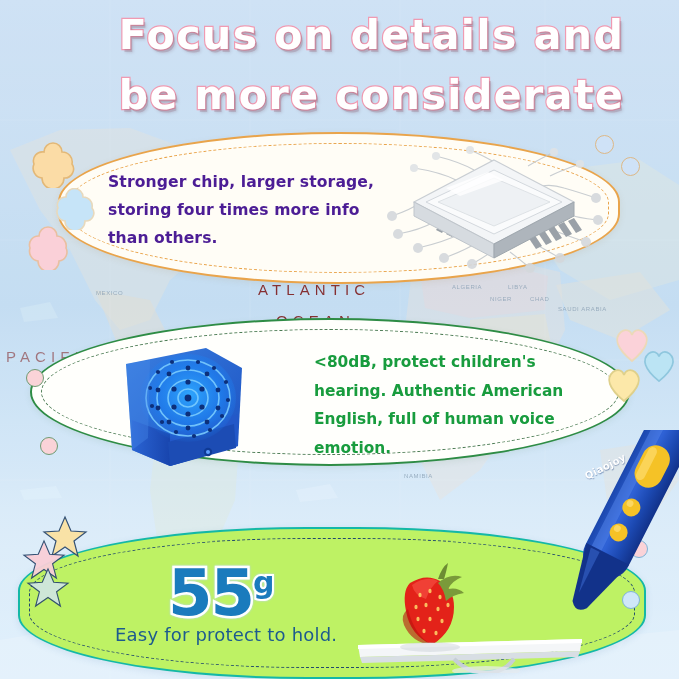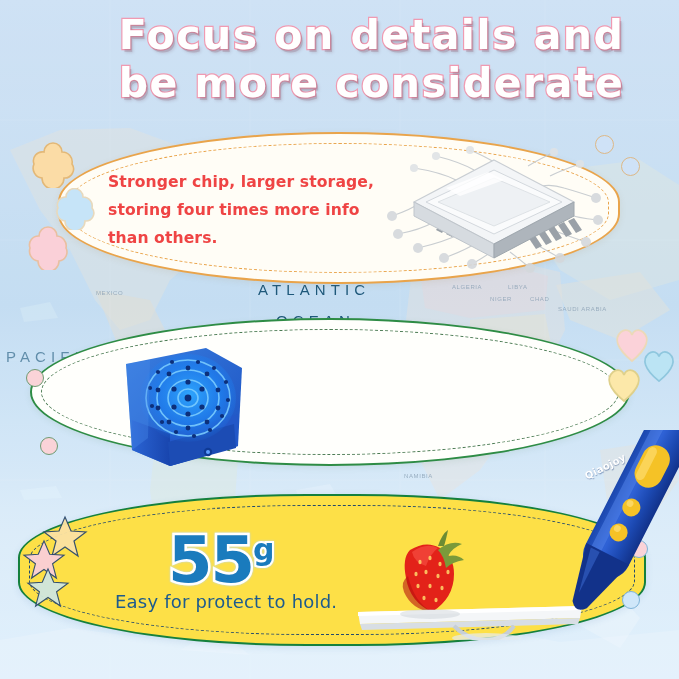--- a/index.html
+++ b/index.html
@@ -24,21 +24,21 @@
   .map-label {
     position:absolute;
     font-family:"Liberation Sans", sans-serif;
     color:#ffffff;
     letter-spacing:.16em;
     text-transform:uppercase;
     opacity:.85;
     white-space:nowrap;
     pointer-events:none;
   }
-  .map-label.big { font-size:15px; letter-spacing:.34em; color:#0c4a6e; opacity:.9; }
+  .map-label.big { font-size:15px; letter-spacing:.34em; color:#7f1d1d; opacity:.9; }
   .map-label.sm  { font-size:6px; letter-spacing:.1em; color:#ffffff; opacity:.8; }
   .map-label.dk  { color:#8aa0b4; }
 
   
   .title-wrap {
     position:absolute; left:16px; right:0; top:14px;
     text-align:center; z-index:30;padding-left:48px;
   }
   .title-line {
     font-family:"DejaVu Sans", sans-serif;
@@ -47,21 +47,21 @@
     line-height:42px;
     letter-spacing:1.5px;
     color:#ffffff;
     -webkit-text-stroke:2.4px #f09bb2;
     paint-order:stroke fill;
     text-shadow:
        0 0 1px #f09bb2,
        2px 3px 0 rgba(150,110,130,.30),
        3px 4px 3px rgba(120,90,110,.20);
   }
-  .title-line.l2 { margin-top:6px; }
+  .title-line.l2 { margin-top:18px; }
 
   
   .card {
     position:absolute;
     background:#fffdf8;
     z-index:12;
   }
   .card .inner-dash {
     position:absolute;
     inset:9px;
@@ -76,21 +76,21 @@
     background:#fffdf6;
     border:2px solid #e9a44b;
     box-shadow:0 2px 6px rgba(160,130,90,.12);
   }
   #card1 .inner-dash {
     border:1.6px dashed #e9a44b;
     border-radius:50% / 46%;
   }
   .c1-text {
     position:absolute; left:48px; top:34px; width:290px;
-    color:#ef4444;
+    color:#4c1d95;
     font-family:"DejaVu Sans", sans-serif;
     font-weight:600;
     font-size:15.6px;
     line-height:28px;
     letter-spacing:.1px;
   }
 
   
   #card2 {
     left:30px; top:318px; width:600px; height:148px;
@@ -107,24 +107,24 @@
     position:absolute; left:282px; top:28px; width:290px;
     color:#189c3e;
     font-family:"DejaVu Sans", sans-serif;
     font-weight:600;
     font-size:15.4px;
     line-height:28.5px;
   }
 
   
   #card3 {
-    left:18px; top:494px; width:628px; height:152px;
+    left:18px; top:527px; width:628px; height:152px;
     border-radius:46% / 42%;
-    background:#fde047;
-    border:2px solid #15803d;
+    background:#bef264;
+    border:2px solid #14b8a6;
     box-shadow:0 2px 7px rgba(70,120,170,.14);
   }
   #card3 .inner-dash {
     border:1.6px dashed #20496e;
     border-radius:46% / 42%;
   }
   .c3-num {
     position:absolute; left:148px; top:22px;
     font-family:"DejaVu Sans", sans-serif;
     font-weight:700;
@@ -304,20 +304,21 @@
           <path d="M110 36 L166 60 L110 84 L54 60 Z" fill="#eef1f4" stroke="#d8dde1" stroke-width=".8"></path>
           <path d="M62 46 L104 30 L120 38 L76 54 Z" fill="#ffffff" opacity=".8"></path>
         </svg>
       </div>
     </div>
   </div>
 
   <div class="card" id="card2">
     <div class="inner-dash"></div>
     <div class="card-body">
+      <div class="c2-text">&lt;80dB, protect children's hearing. Authentic American English, full of human voice emotion.</div>
       <div class="art speaker-art">
         <svg viewBox="0 0 146 128">
           <defs>
             <linearGradient id="gb1" x1="0" y1="0" x2="1" y2="1">
               <stop offset="0%" stop-color="#3a7fe0"></stop>
                 <stop offset="100%" stop-color="#1a4fc0"></stop>
             </linearGradient>
             <linearGradient id="gb2" x1="0" y1="0" x2="1" y2="0">
               <stop offset="0%" stop-color="#2a63d4"></stop>
                 <stop offset="100%" stop-color="#1640a8"></stop>

